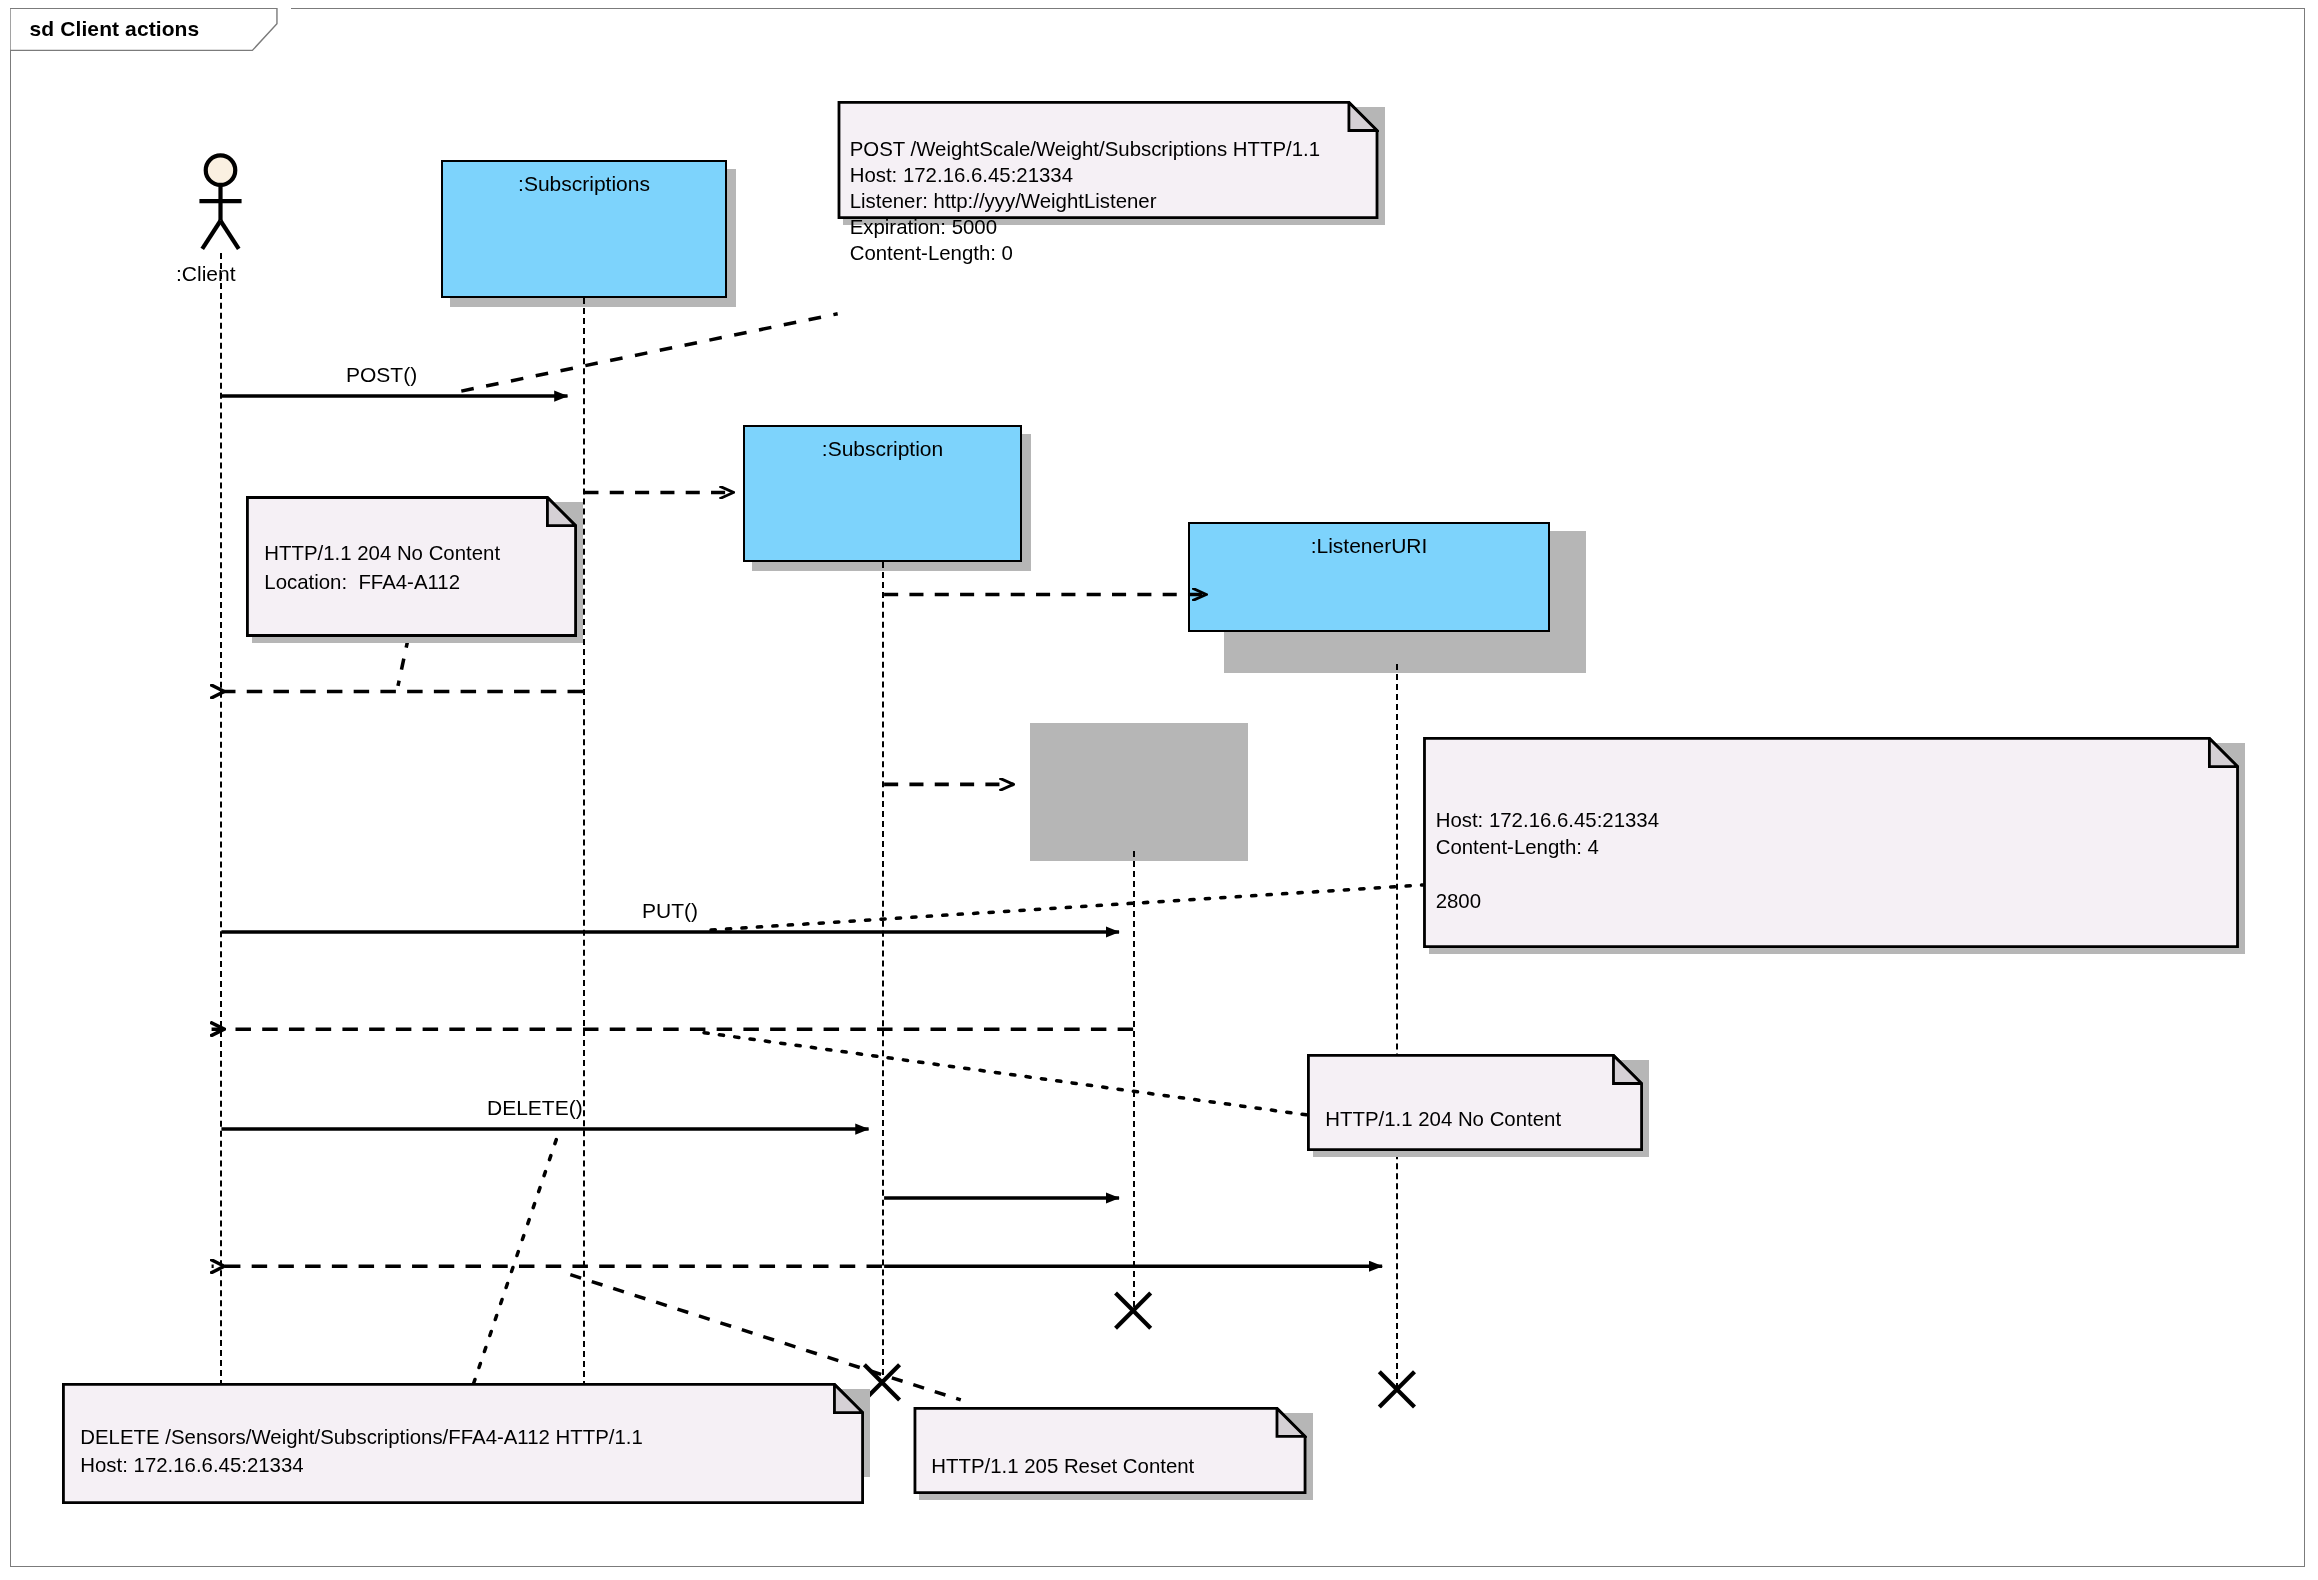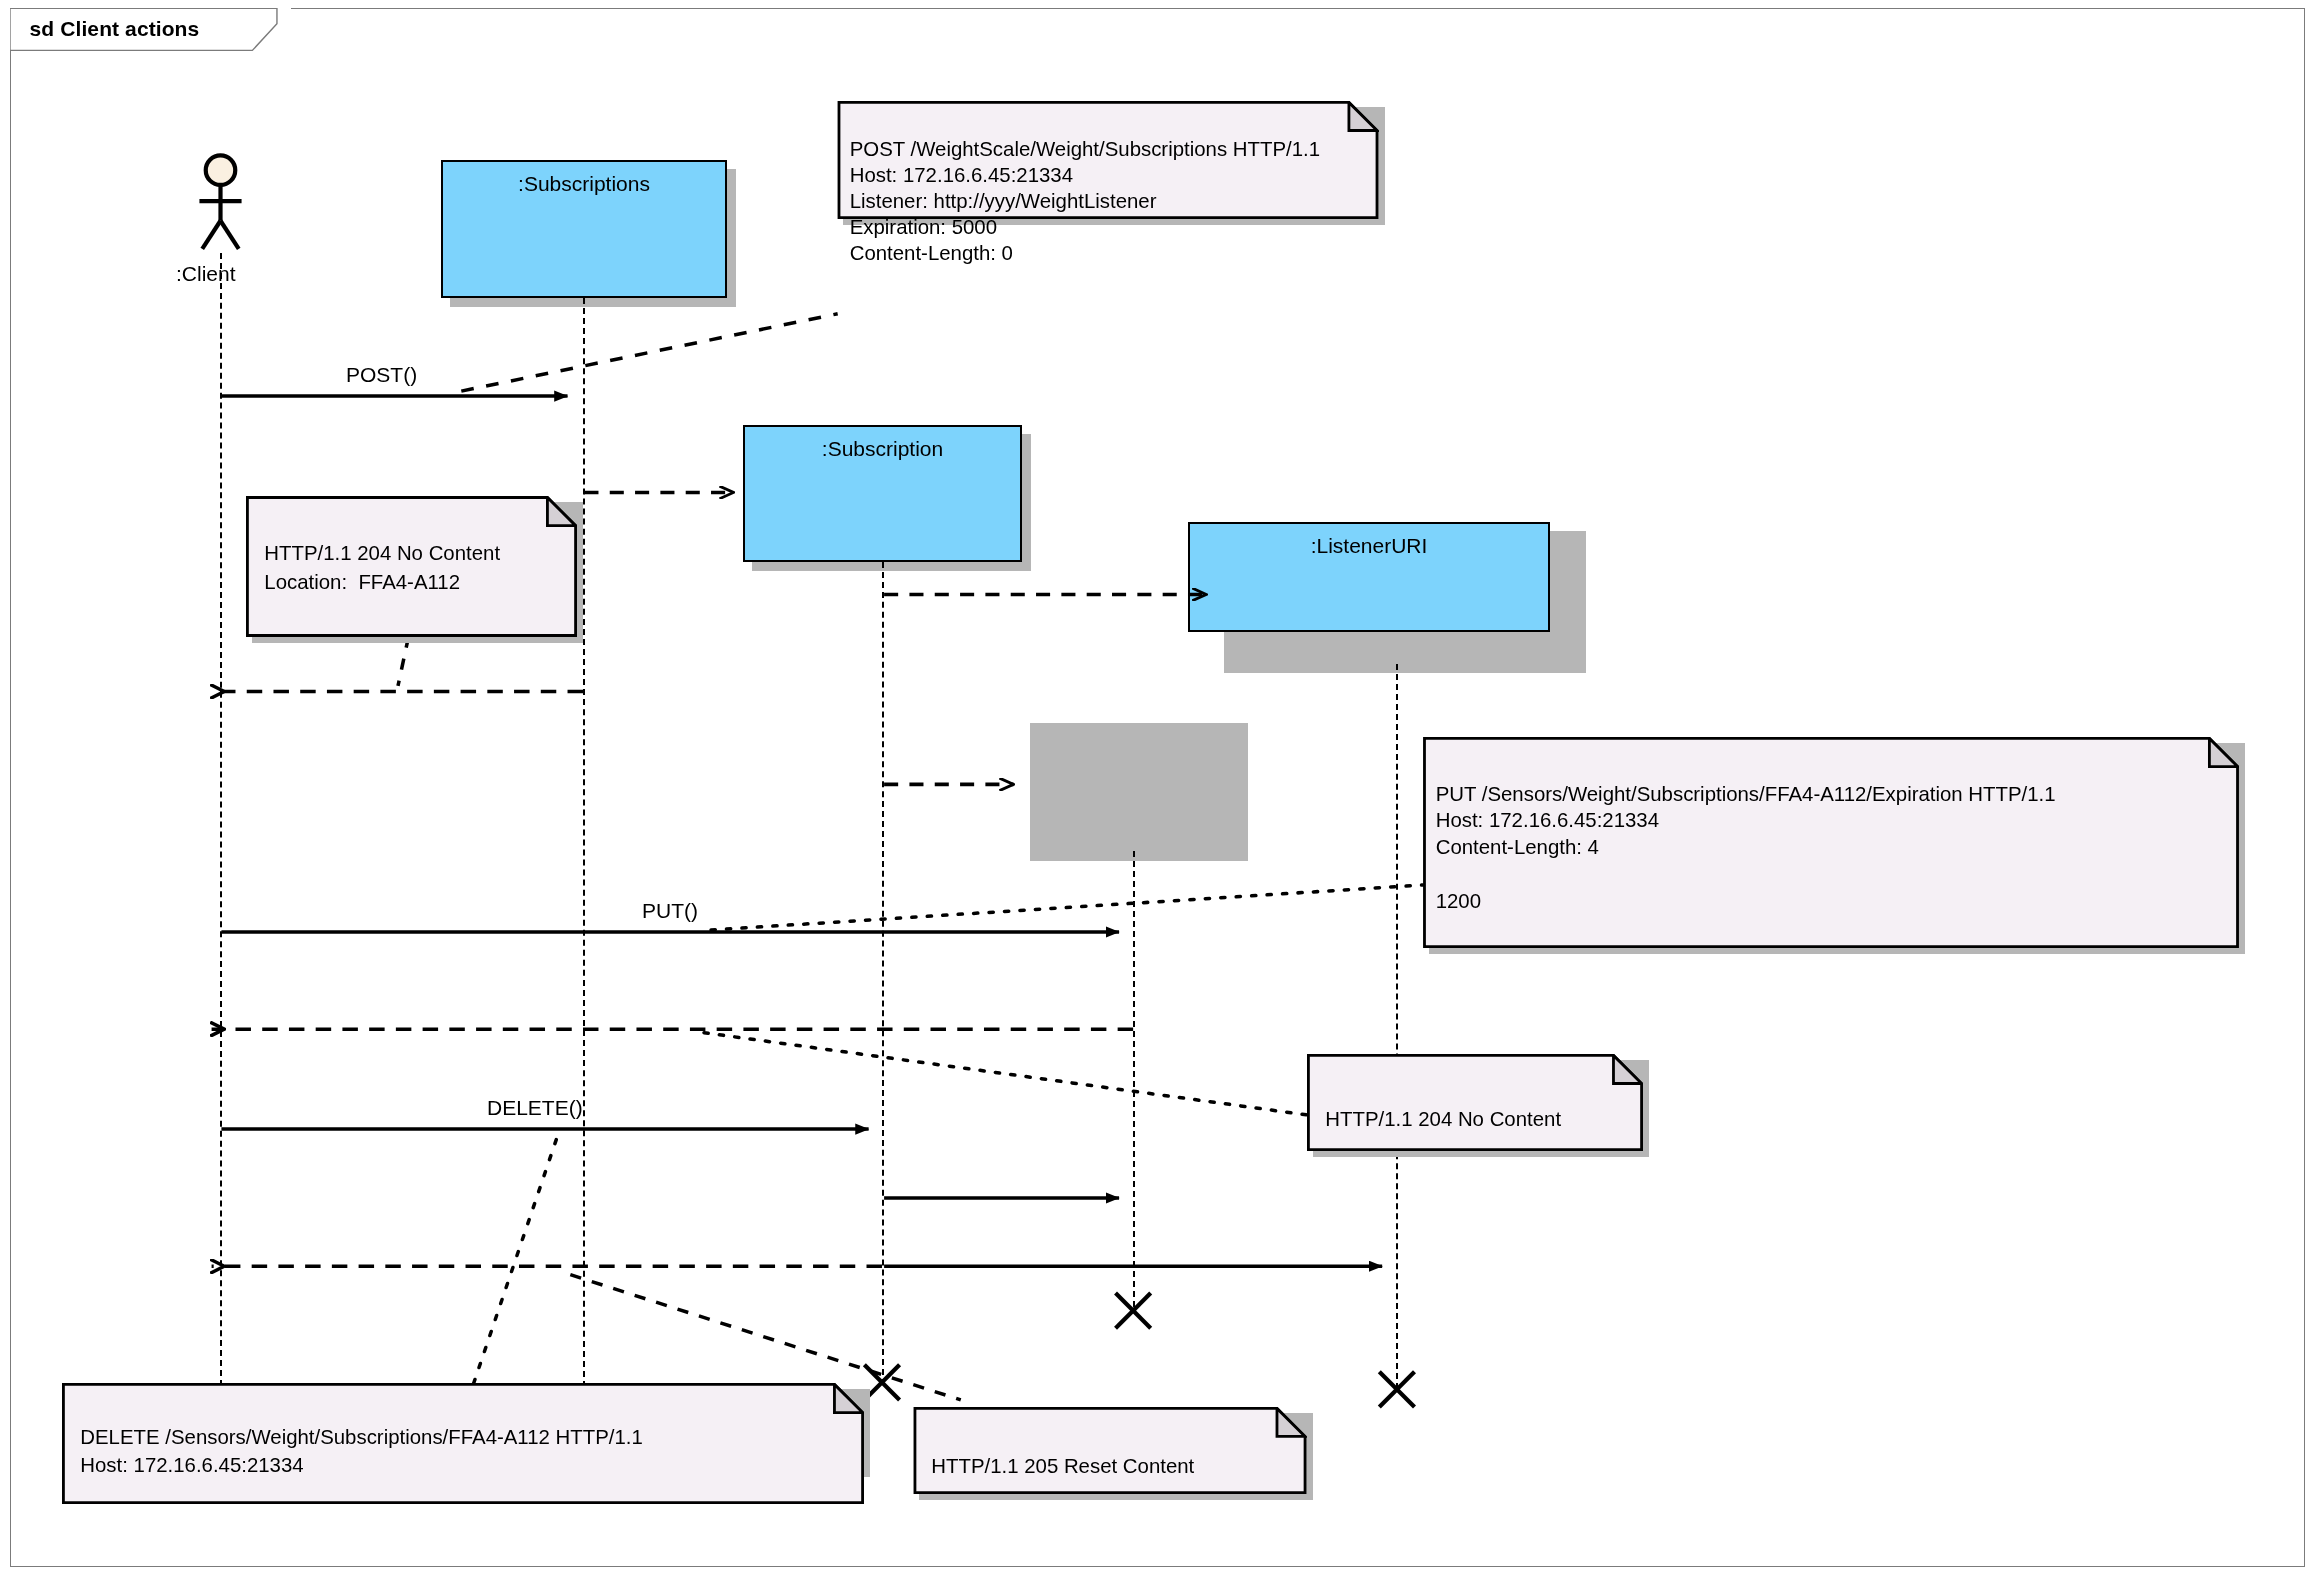--- a/index.html
+++ b/index.html
@@ -205,24 +205,23 @@
     <div class="ntext" style="left:18.3px; top:44px;">HTTP/1.1 204 No Content</div>
     <div class="ntext" style="left:18.3px; top:73px;">Location:  FFA4-A112</div>
   </div>
 
   <div class="note" style="left:1423px; top:737px; width:816px; height:211px;">
     <div class="nshadow"></div>
     <svg width="816" height="211" viewBox="0 0 1160 300">
       <path d="M2,2 L1118,2 L1158,42 L1158,298 L2,298 Z" fill="#f5f0f5" stroke="#000" stroke-width="4"></path>
       <path d="M1118,2 L1118,42 L1158,42 Z" fill="#d5d0d5" stroke="#000" stroke-width="4"></path>
     </svg>
-    <div class="ntext" style="left:12.7px; top:44px;">PUT /Sensors/Weight/Subscriptions/FFA4-A112/Expiration HTTP/1.1</div>
     <div class="ntext" style="left:12.7px; top:70px;">Host: 172.16.6.45:21334</div>
     <div class="ntext" style="left:12.7px; top:97px;">Content-Length: 4</div>
-    <div class="ntext" style="left:12.7px; top:151px;">1200</div>
+    <div class="ntext" style="left:12.7px; top:151px;">2800</div>
   </div>
 
   <div class="note" style="left:1307px; top:1054px; width:336px; height:97px;">
     <div class="nshadow"></div>
     <svg width="336" height="97" viewBox="0 0 478 138">
       <path d="M2,2 L436,2 L476,42 L476,136 L2,136 Z" fill="#f5f0f5" stroke="#000" stroke-width="4"></path>
       <path d="M436,2 L436,42 L476,42 Z" fill="#d5d0d5" stroke="#000" stroke-width="4"></path>
     </svg>
     <div class="ntext" style="left:18.3px; top:52px;">HTTP/1.1 204 No Content</div>
   </div>

